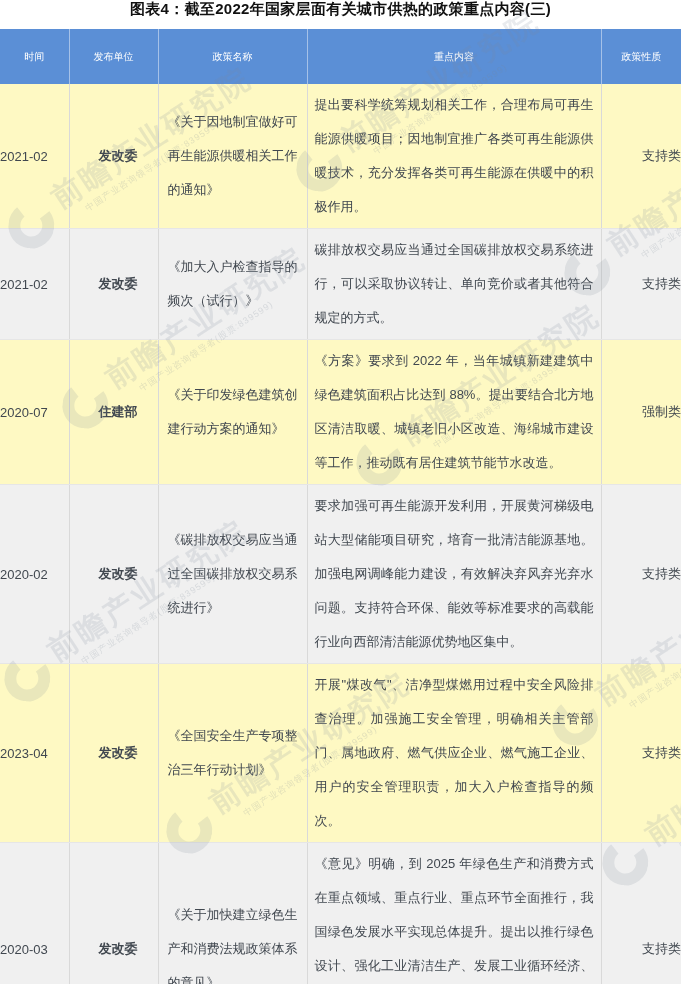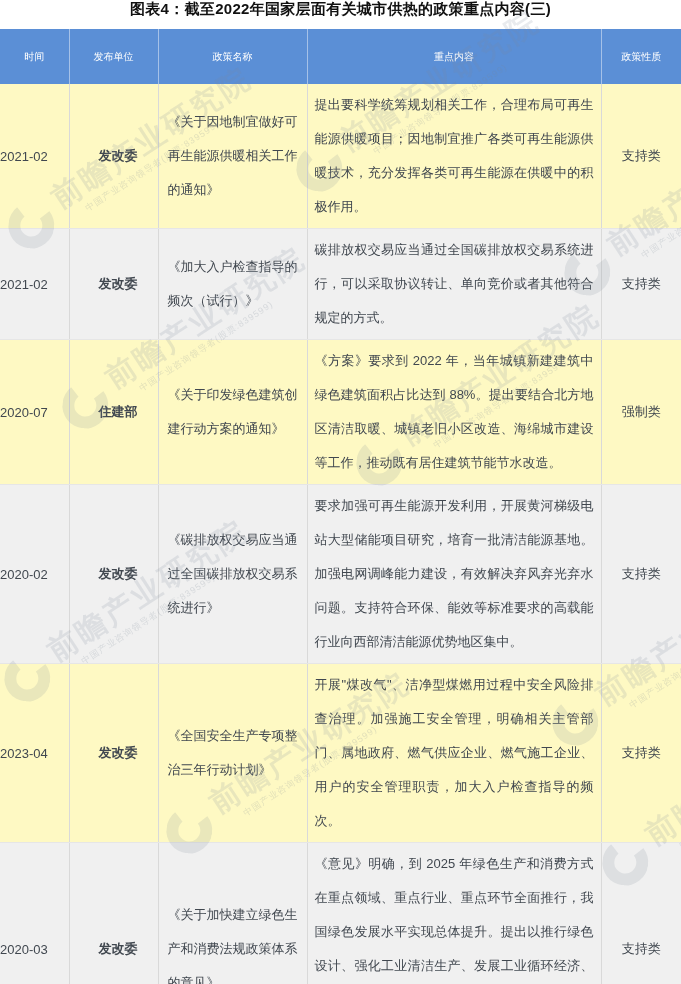--- a/index.html
+++ b/index.html
@@ -53,21 +53,21 @@
   tbody tr:nth-child(1) { height: 126px; }
   tbody tr:nth-child(2) { height: 105px; }
   tbody tr:nth-child(3) { height: 138px; }
   tbody tr:nth-child(4) { height: 171px; }
   tbody tr:nth-child(5) { height: 140px; }
   tbody tr:nth-child(6) { height: 168px; }
   td.c-time   { text-align: left; }
   td.c-unit   { text-align: center; padding-left: 9px; font-weight: bold; }
   td.c-policy { text-align: left; padding: 4px 9px; line-height: 34px; }
   td.c-content{ text-align: justify; padding: 4px 7px; line-height: 34px; }
-  td.c-nature { text-align: center; }
+  td.c-nature { text-align: right; }
   
   .watermark-layer {
     position: absolute; inset: 0;
     z-index: 2;
     pointer-events: none;
   }
   .wm {
     position: absolute;
     display: flex;
     align-items: center;

